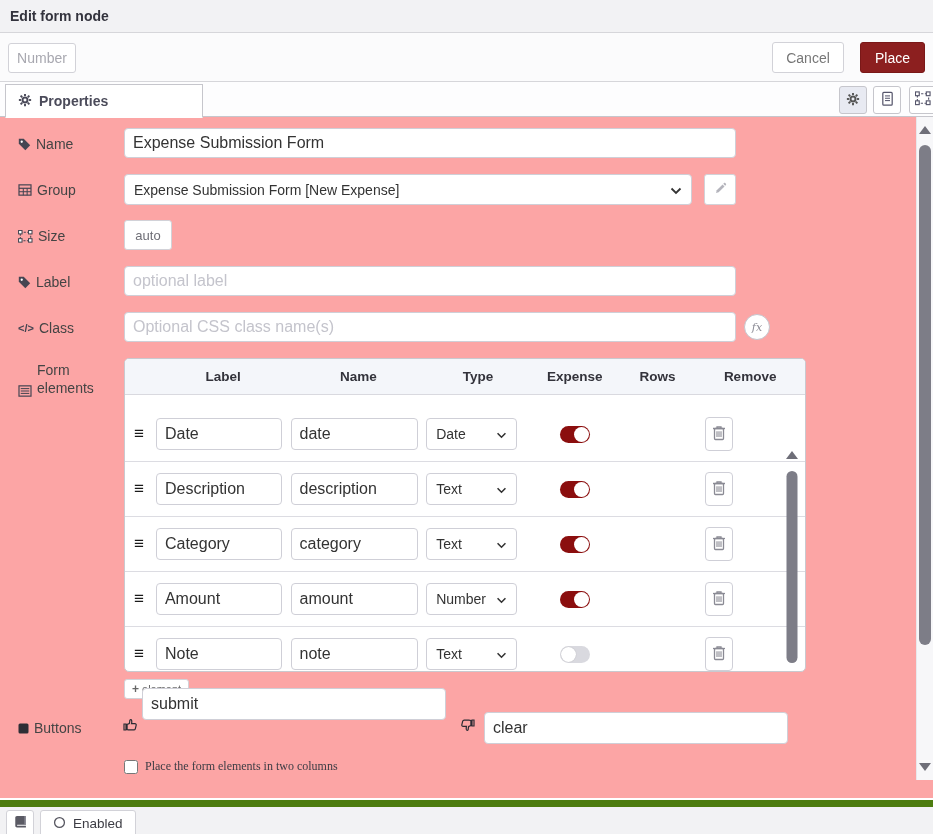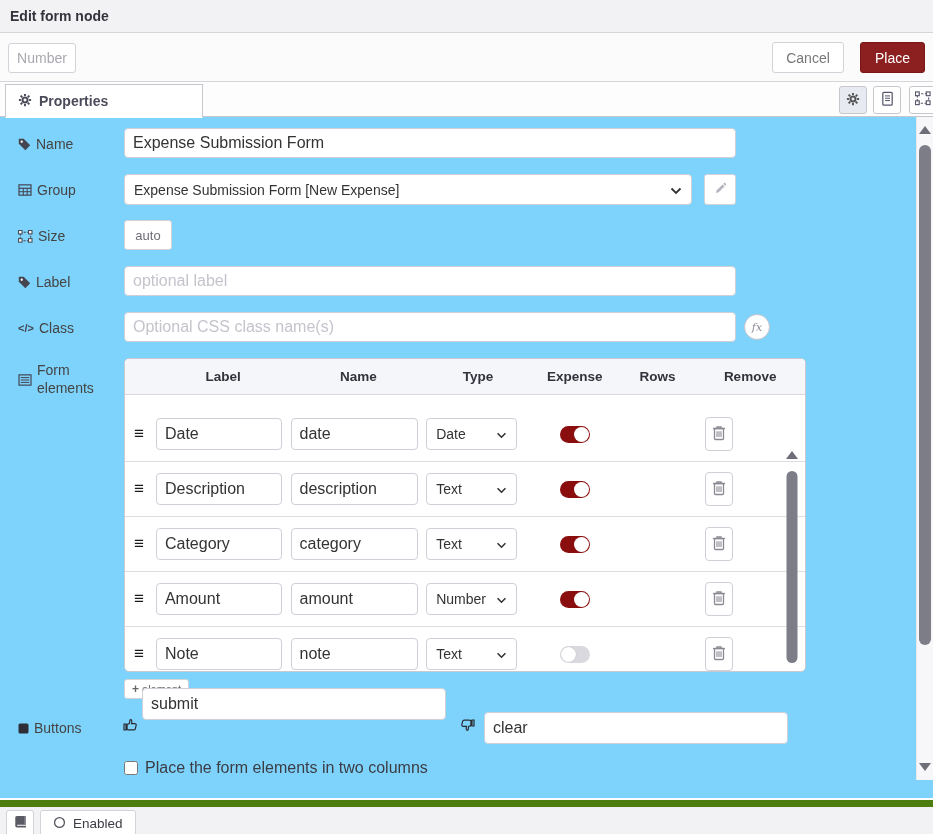--- a/index.html
+++ b/index.html
@@ -33,21 +33,21 @@
   .tab { position:absolute; left:5px; top:2px; width:198px; height:33px; background:#fff;
     border:1px solid #c6c6cc; border-bottom:1px solid #fff; z-index:2; top:2px; height:34px;
     display:flex; align-items:center; gap:7px; padding:0 12px; cursor:pointer; }
   .tab-label { font-weight:bold; color:#4b4b5a; font-size:14px; }
   .tabbar-btn { position:absolute; top:4px; width:28px; height:28px; border:1px solid #c6c6cc;
     background:#fff; border-radius:3px; display:flex; align-items:center; justify-content:center; cursor:pointer; }
   .tabbar-btn.active { background:#e8eaf2; }
   .tb-gear { right:66px; } .tb-doc { right:32px; } .tb-appearance { right:-4px; }
 
   
-  .content { position:absolute; top:117px; left:0; right:0; height:681px; background:#7dd3fc; }
+  .content { position:absolute; top:117px; left:0; right:0; height:681px; background:#fca5a5; }
   .row-label { position:absolute; left:18px; width:100px; display:flex; align-items:center; gap:5px;
     color:#444; font-size:14px; line-height:1.3; }
   .row-label .ic { flex:0 0 auto; display:inline-flex; }
   input[type=text] { border:1px solid #cfcfd7; border-radius:4px; height:30px; padding:0 8px;
     font-family:inherit; font-size:16px; color:#333; outline:none; background:#fff; }
   input::placeholder { color:#c4c4cc; }
   .sel { border:1px solid #cfcfd7; border-radius:4px; height:31px; background:#fff; display:flex;
     align-items:center; padding:0 26px 0 9px; position:relative; font-size:14px; color:#333; cursor:pointer; }
   .sel .chev { position:absolute; right:9px; top:50%; transform:translateY(-50%); }
 
@@ -102,21 +102,21 @@
 
   
   .add-el { position:absolute; left:124px; top:562px; height:20px; padding:0 7px; font-size:11px;
     color:#666; display:inline-flex; align-items:center; gap:3px; }
   .add-el b { font-size:12px; }
 
   
   .thumb-ic { position:absolute; display:inline-flex; }
   .chk-row { position:absolute; left:124px; top:642px; display:flex; align-items:center; gap:7px; }
   .chk-row input { width:14px; height:14px; cursor:pointer; }
-  .chk-label { font-size:16px; color:#3c3c44; }
+  .chk-label { font-size:12px; color:#3c3c44;font-family:Liberation Serif, serif; }
 
   
   .footer { position:absolute; left:0; right:0; bottom:0; height:34px; background:#f2f2f4;
     border-top:7px solid #4d7c0f; }
   .ft-help { position:absolute; left:6px; top:3px; width:28px; height:27px; }
   .ft-enabled { position:absolute; left:40px; top:3px; height:27px; padding:0 12px; gap:7px;
     font-size:13.5px; color:#3c3c44; }
 </style>
 </head>
 <body>
@@ -263,21 +263,21 @@
 
     <div class="row-label" style="top:202px;">
       <span class="ic" style="font-size:11px; font-weight:bold; color:#454552;">&lt;/&gt;</span>
       <span>Class</span>
     </div>
     <input type="text" class="abs" style="left: 124px; top: 195px; width: 612px;" placeholder="Optional CSS class name(s)">
     <button class="fx-btn abs" style="left:744px; top:197px;">
       <span>fx</span>
     </button>
 
-    <div class="row-label" style="top:244px; align-items:center;">
+    <div class="row-label" style="top:244px; align-items:flex-end;">
       <span class="ic" style="margin-top:2px;">
         <svg width="14" height="12" viewBox="0 0 16 14">
             <rect x="1" y="1" width="14" height="12" fill="none" stroke="#454552" stroke-width="1.4"></rect>
             <line x1="3" y1="4.2" x2="13" y2="4.2" stroke="#454552" stroke-width="1.2"></line>
             <line x1="3" y1="7" x2="13" y2="7" stroke="#454552" stroke-width="1.2"></line>
             <line x1="3" y1="9.8" x2="13" y2="9.8" stroke="#454552" stroke-width="1.2"></line>
           </svg>
       </span>
       <span style="width:70px;">Form elements</span>
     </div>

